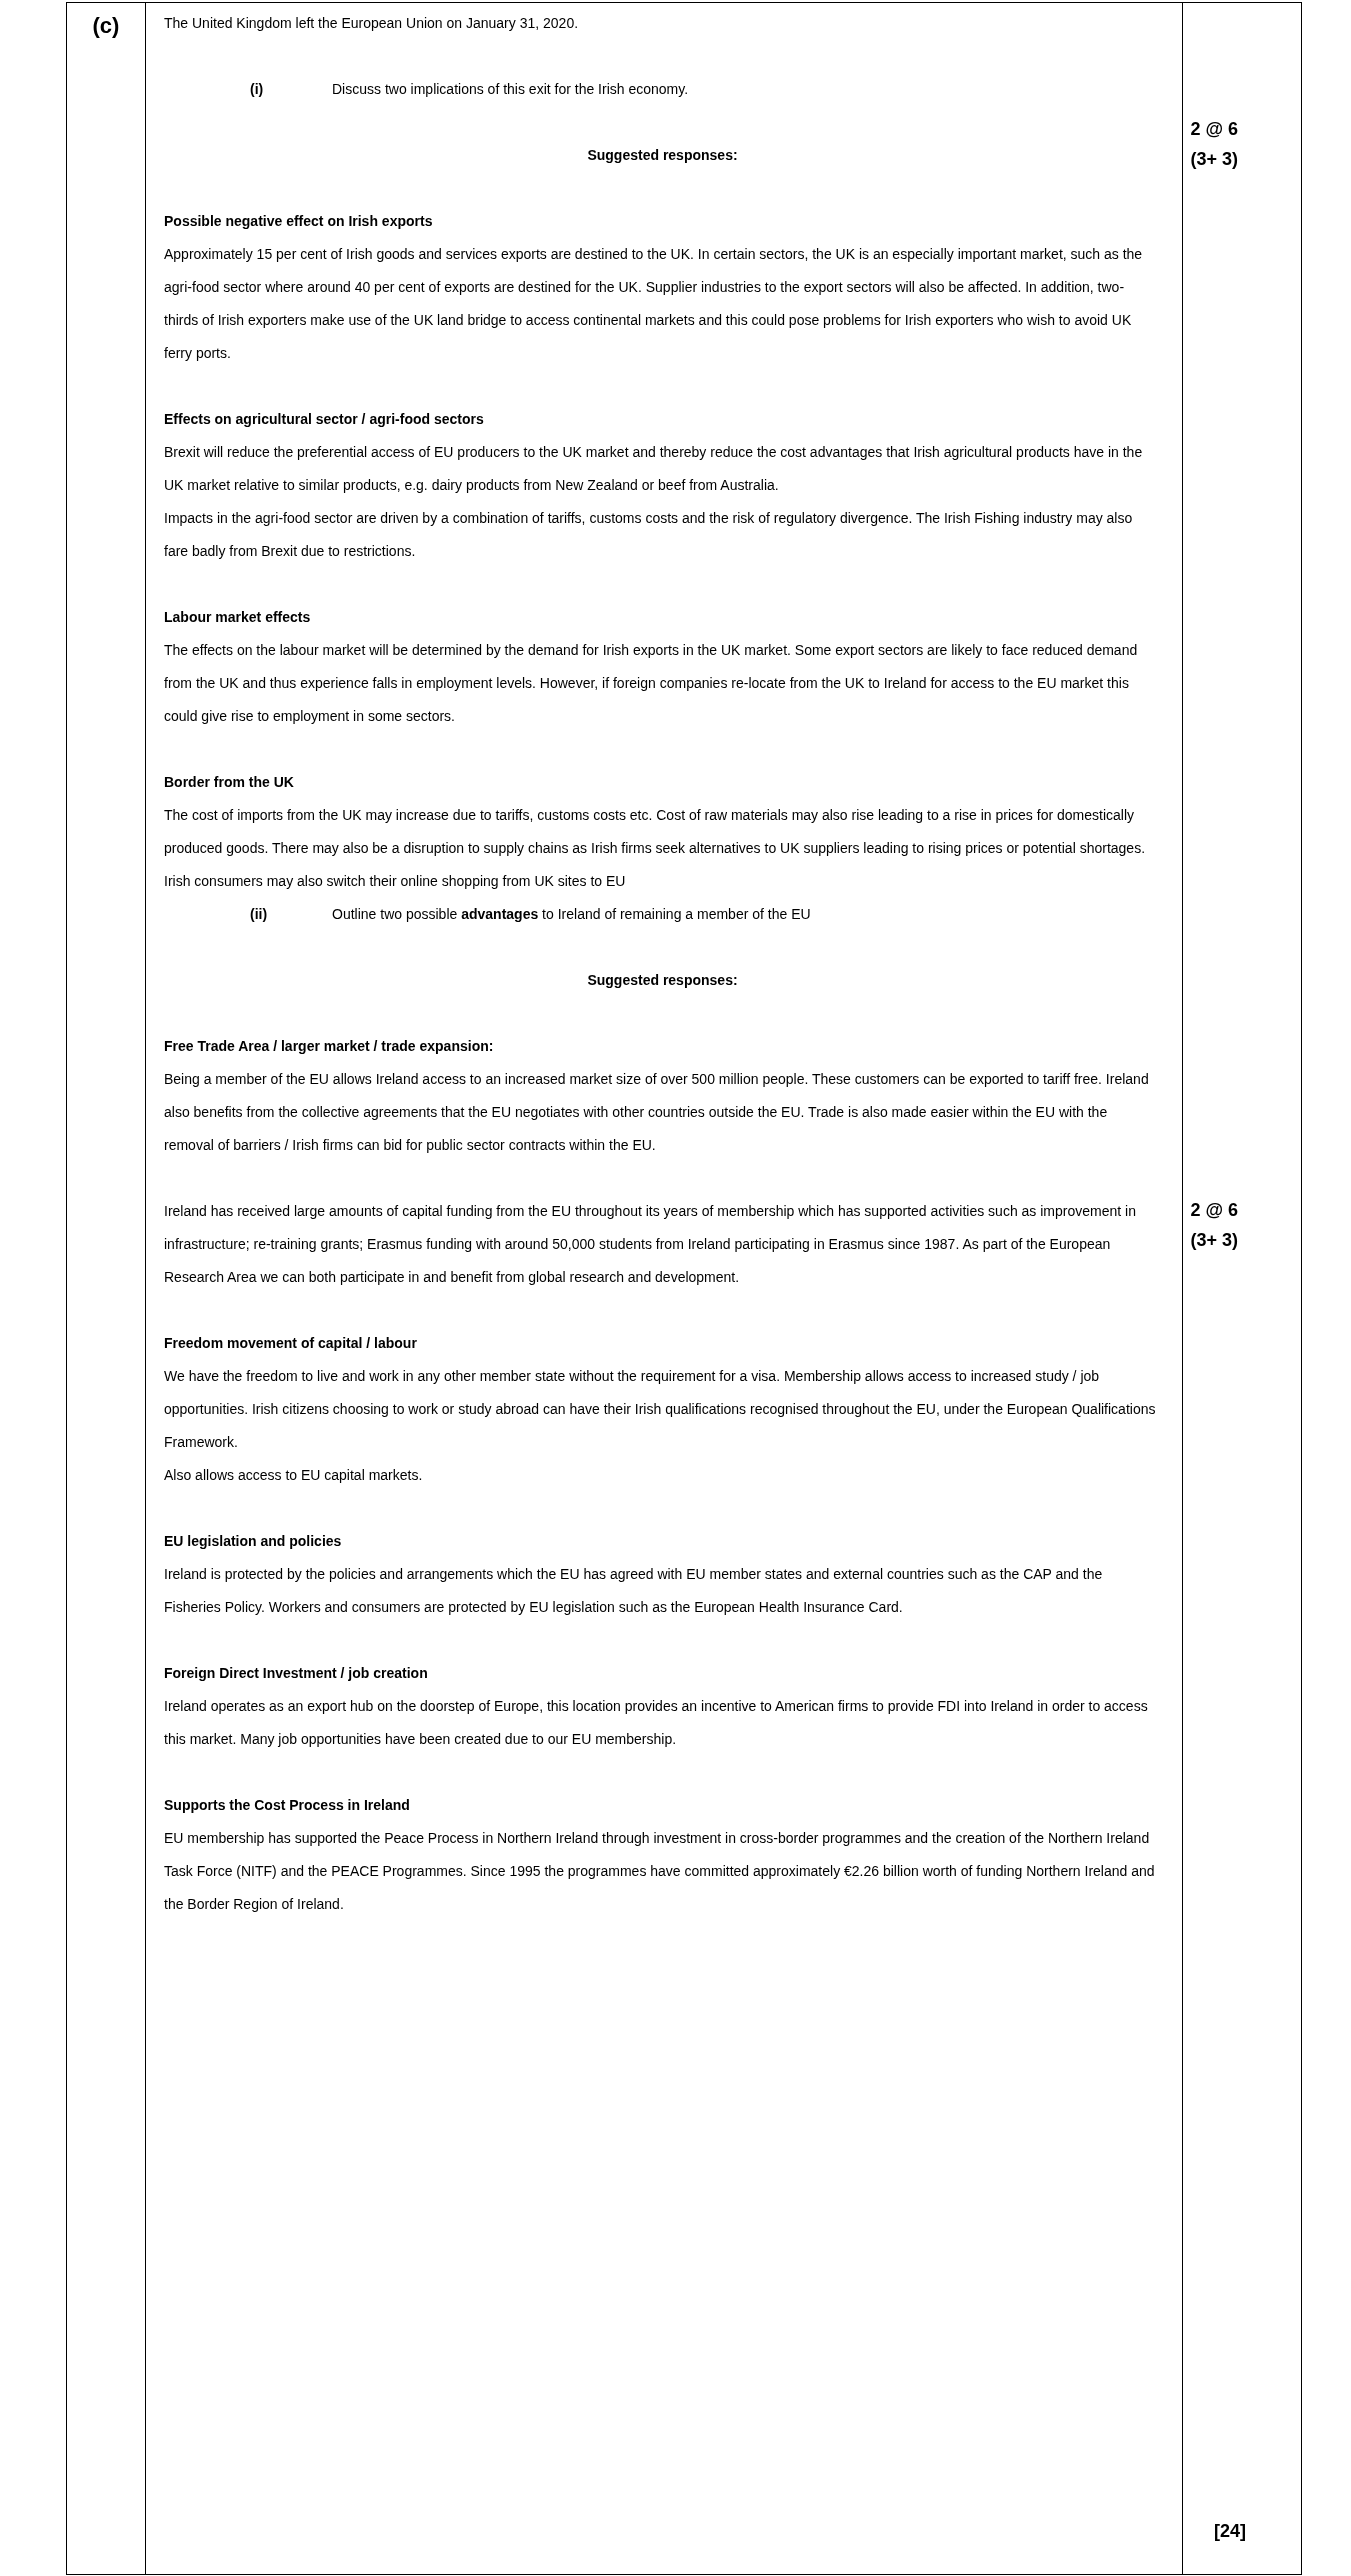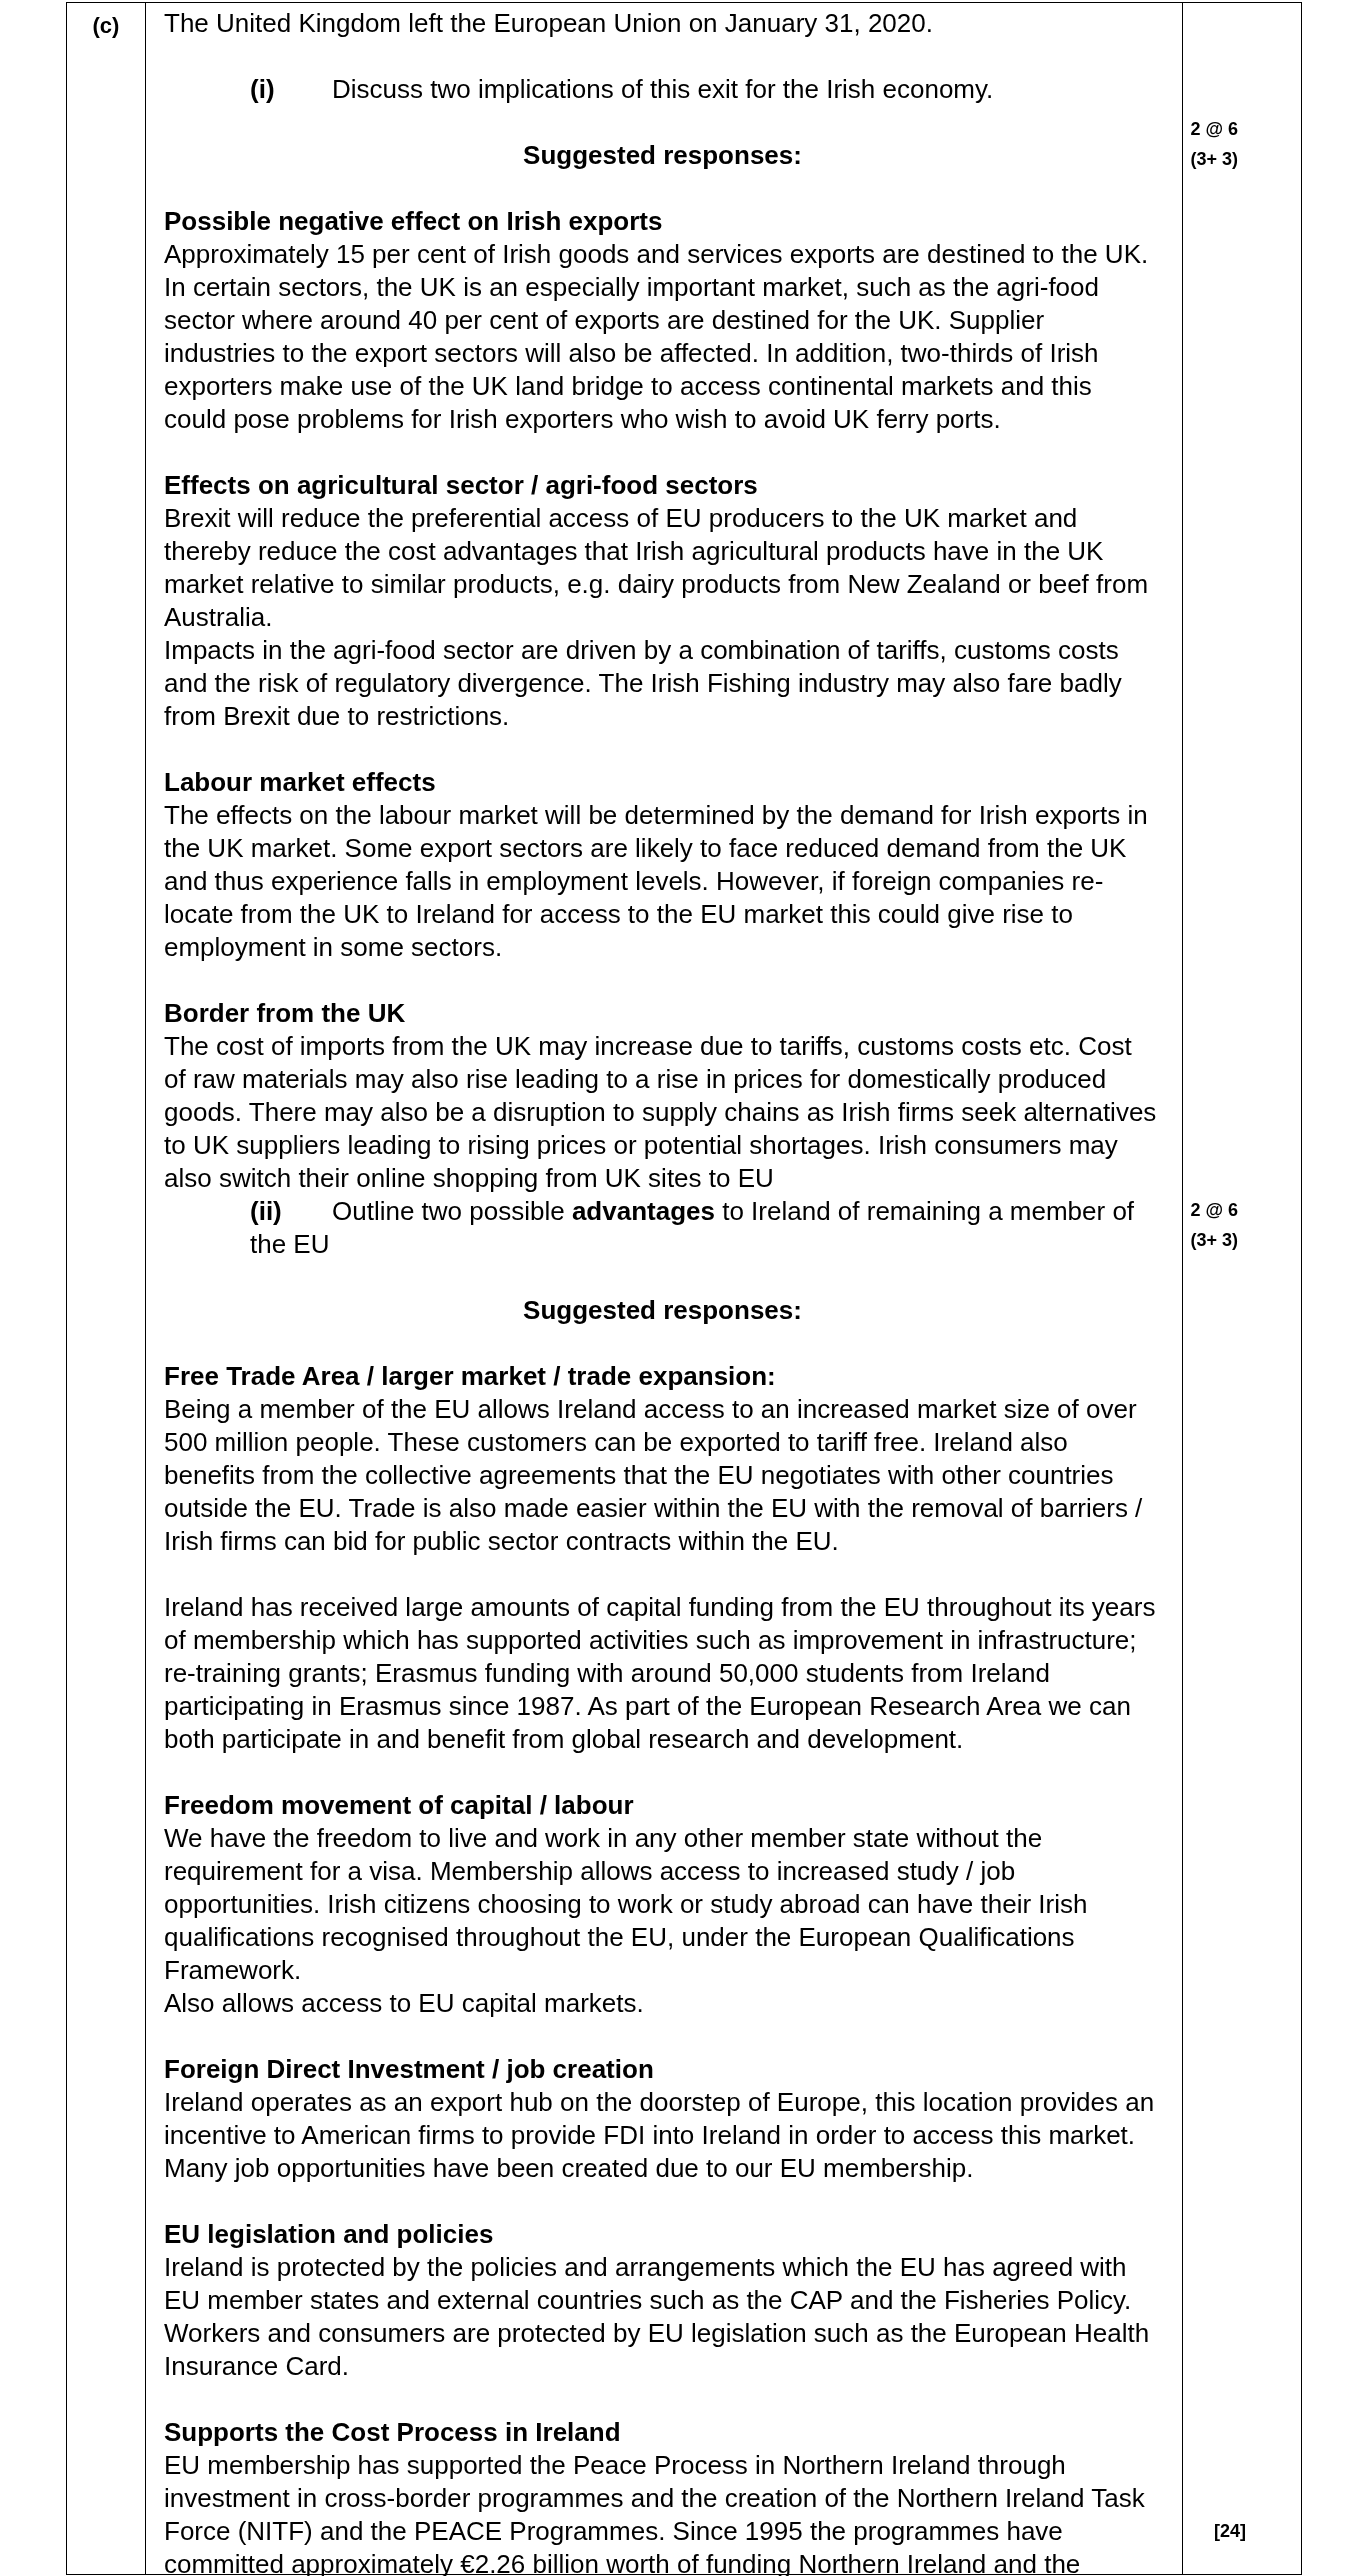--- a/index.html
+++ b/index.html
@@ -35,21 +35,21 @@
     padding-top: 6px;
     text-align: center;
     font-weight: bold;
     font-size: 22px;
     line-height: 33px;
   }
   .col-main {
     flex: 1 1 auto;
     box-sizing: border-box;
     padding: 4.5px 21px 0 18px;
-    font-size: 26px;
+    font-size: 14px;
     line-height: 33px;
   }
   .col-marks {
     width: 119px;
     flex: 0 0 119px;
     border-left: 1.5px solid #000000;
     box-sizing: border-box;
     position: relative;
     font-weight: bold;
     font-size: 18px;
@@ -152,27 +152,27 @@
         <div class="para-b">Ireland has received large amounts of capital funding from the EU throughout its years of membership which has supported activities such as improvement in infrastructure; re-training grants; Erasmus funding with around 50,000 students from Ireland participating in Erasmus since 1987.  As part of the European Research Area we can both participate in and benefit from global research and development.</div>
       </div>
 
       <div class="para">
         <div class="para-h">Freedom movement of capital / labour</div>
         <div class="para-b">We have the freedom to live and work in any other member state without the requirement for a visa. Membership allows access to increased study / job opportunities. Irish citizens choosing to work or study abroad can have their Irish qualifications recognised throughout the EU, under the European Qualifications Framework.</div>
         <div class="para-b">Also allows access to EU capital markets.</div>
       </div>
 
       <div class="para">
-        <div class="para-h">Foreign Direct Investment / job creation</div>
-        <div class="para-b">Ireland operates as an export hub on the doorstep of Europe, this location provides an incentive to American firms to provide FDI into Ireland in order to access this market. Many job opportunities have been created due to our EU membership.</div>
+        <div class="para-h">EU legislation and policies</div>
+        <div class="para-b">Ireland is protected by the policies and arrangements which the EU has agreed with EU member states and external countries such as the CAP and the Fisheries Policy. Workers and consumers are protected by EU legislation such as the European Health Insurance Card.</div>
       </div>
 
       <div class="para">
-        <div class="para-h">EU legislation and policies</div>
-        <div class="para-b">Ireland is protected by the policies and arrangements which the EU has agreed with EU member states and external countries such as the CAP and the Fisheries Policy. Workers and consumers are protected by EU legislation such as the European Health Insurance Card.</div>
+        <div class="para-h">Foreign Direct Investment / job creation</div>
+        <div class="para-b">Ireland operates as an export hub on the doorstep of Europe, this location provides an incentive to American firms to provide FDI into Ireland in order to access this market. Many job opportunities have been created due to our EU membership.</div>
       </div>
 
       <div class="para">
         <div class="para-h">Supports the Cost Process in Ireland</div>
         <div class="para-b">EU membership has supported the Peace Process in Northern Ireland through investment in cross-border programmes and the creation of the Northern Ireland Task Force (NITF) and the PEACE Programmes. Since 1995 the programmes have committed approximately €2.26 billion worth of funding Northern Ireland and the Border Region of Ireland.</div>
       </div>
 
     </div>
 
     <div class="col-marks">

